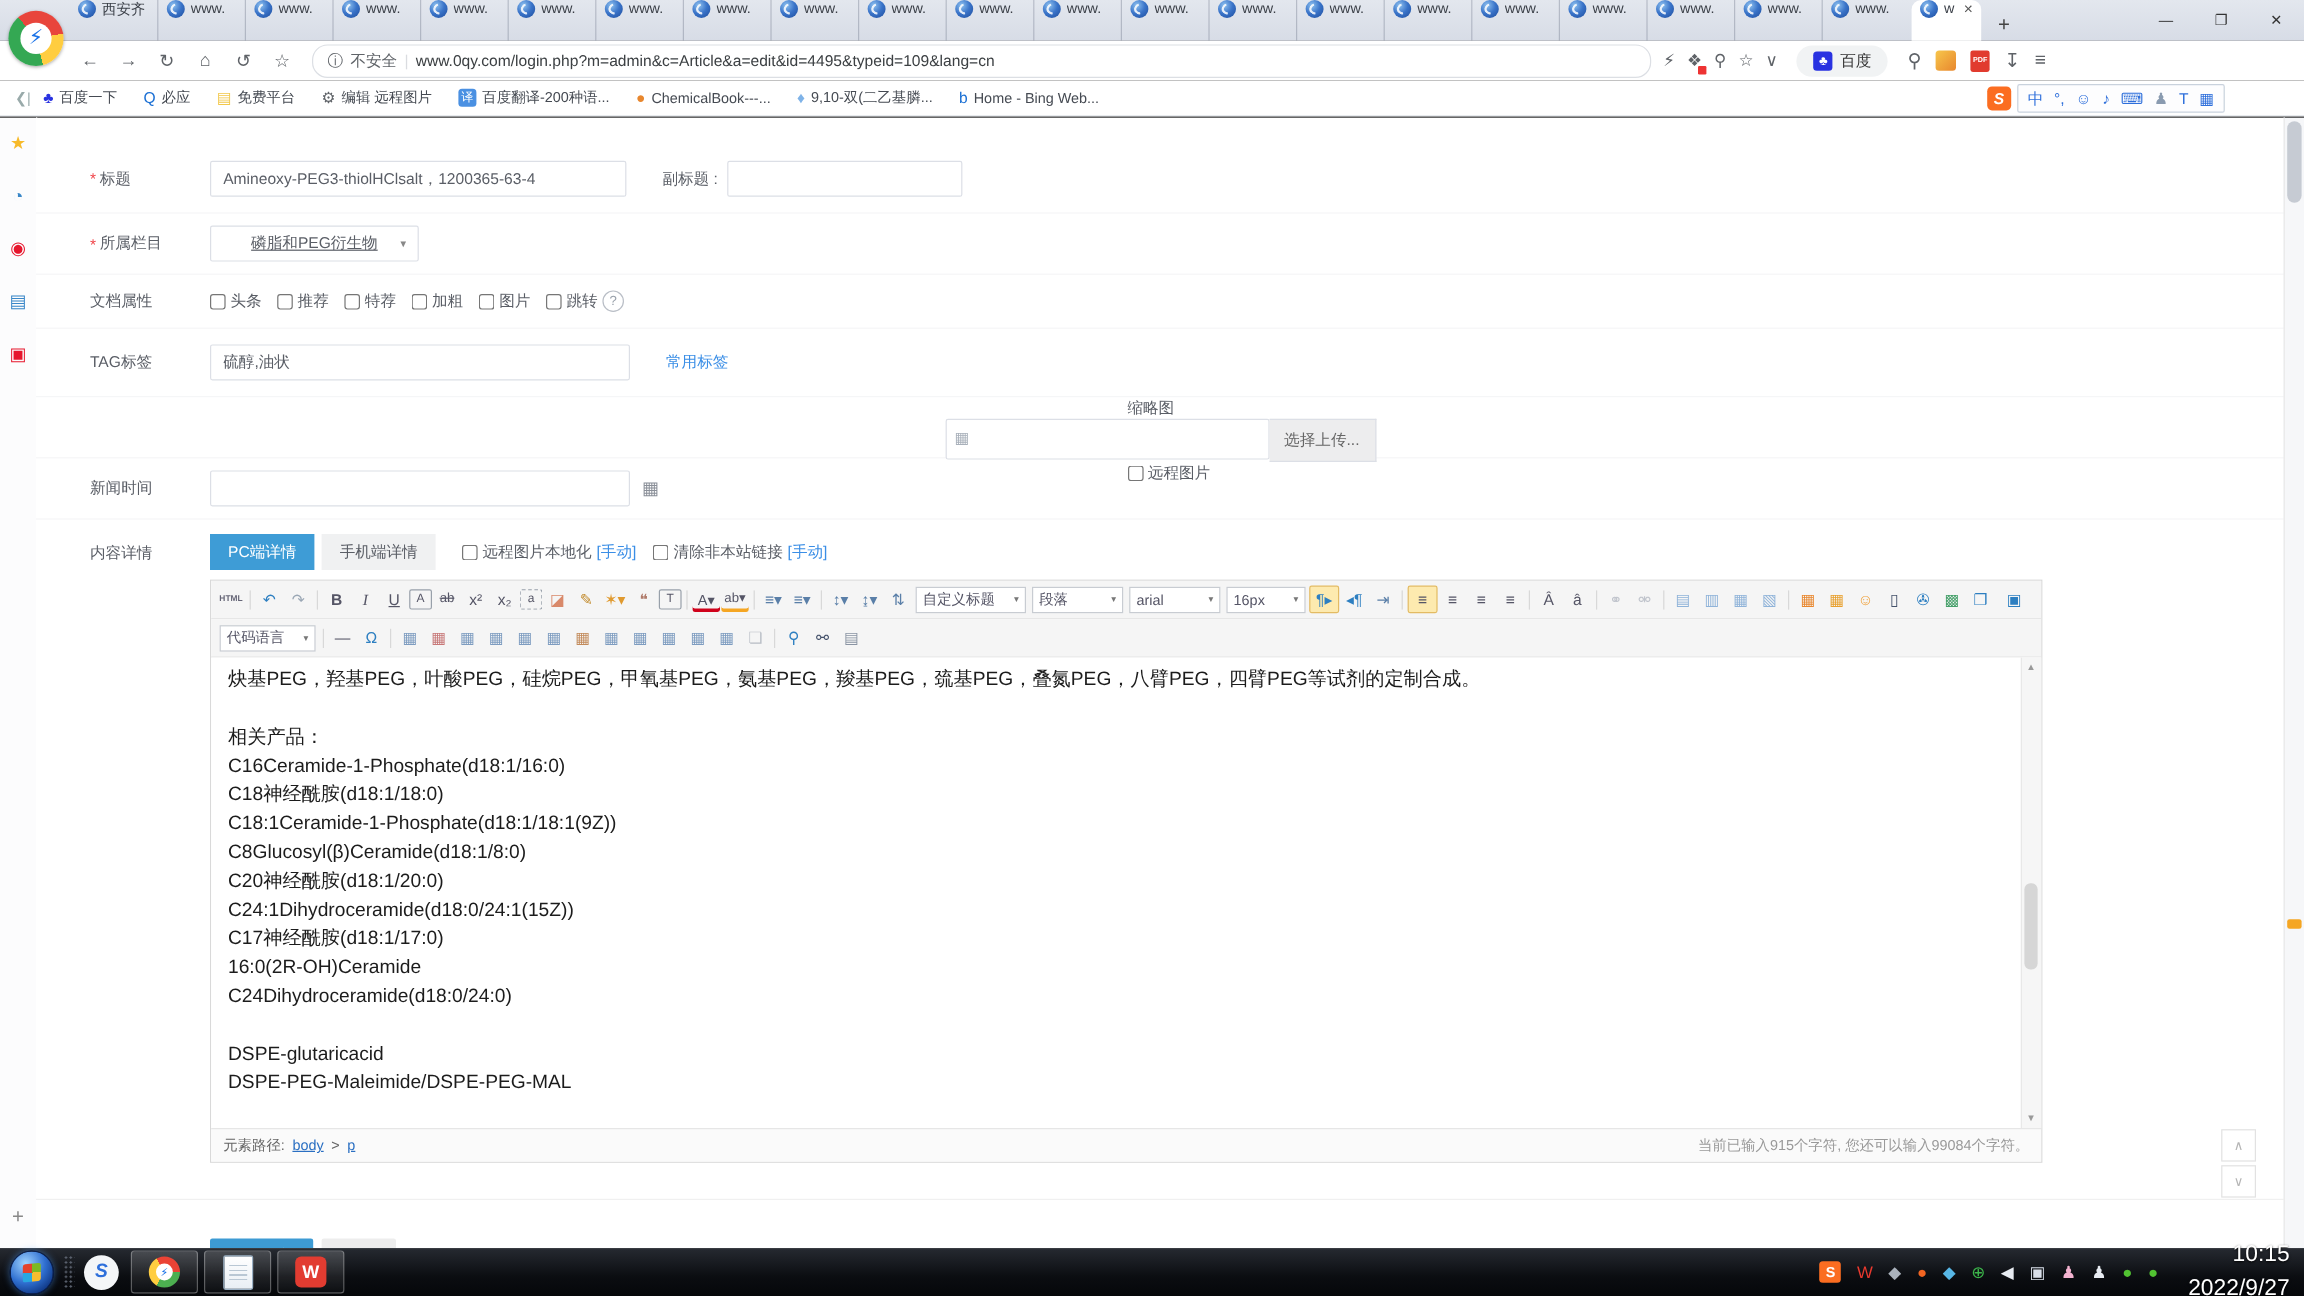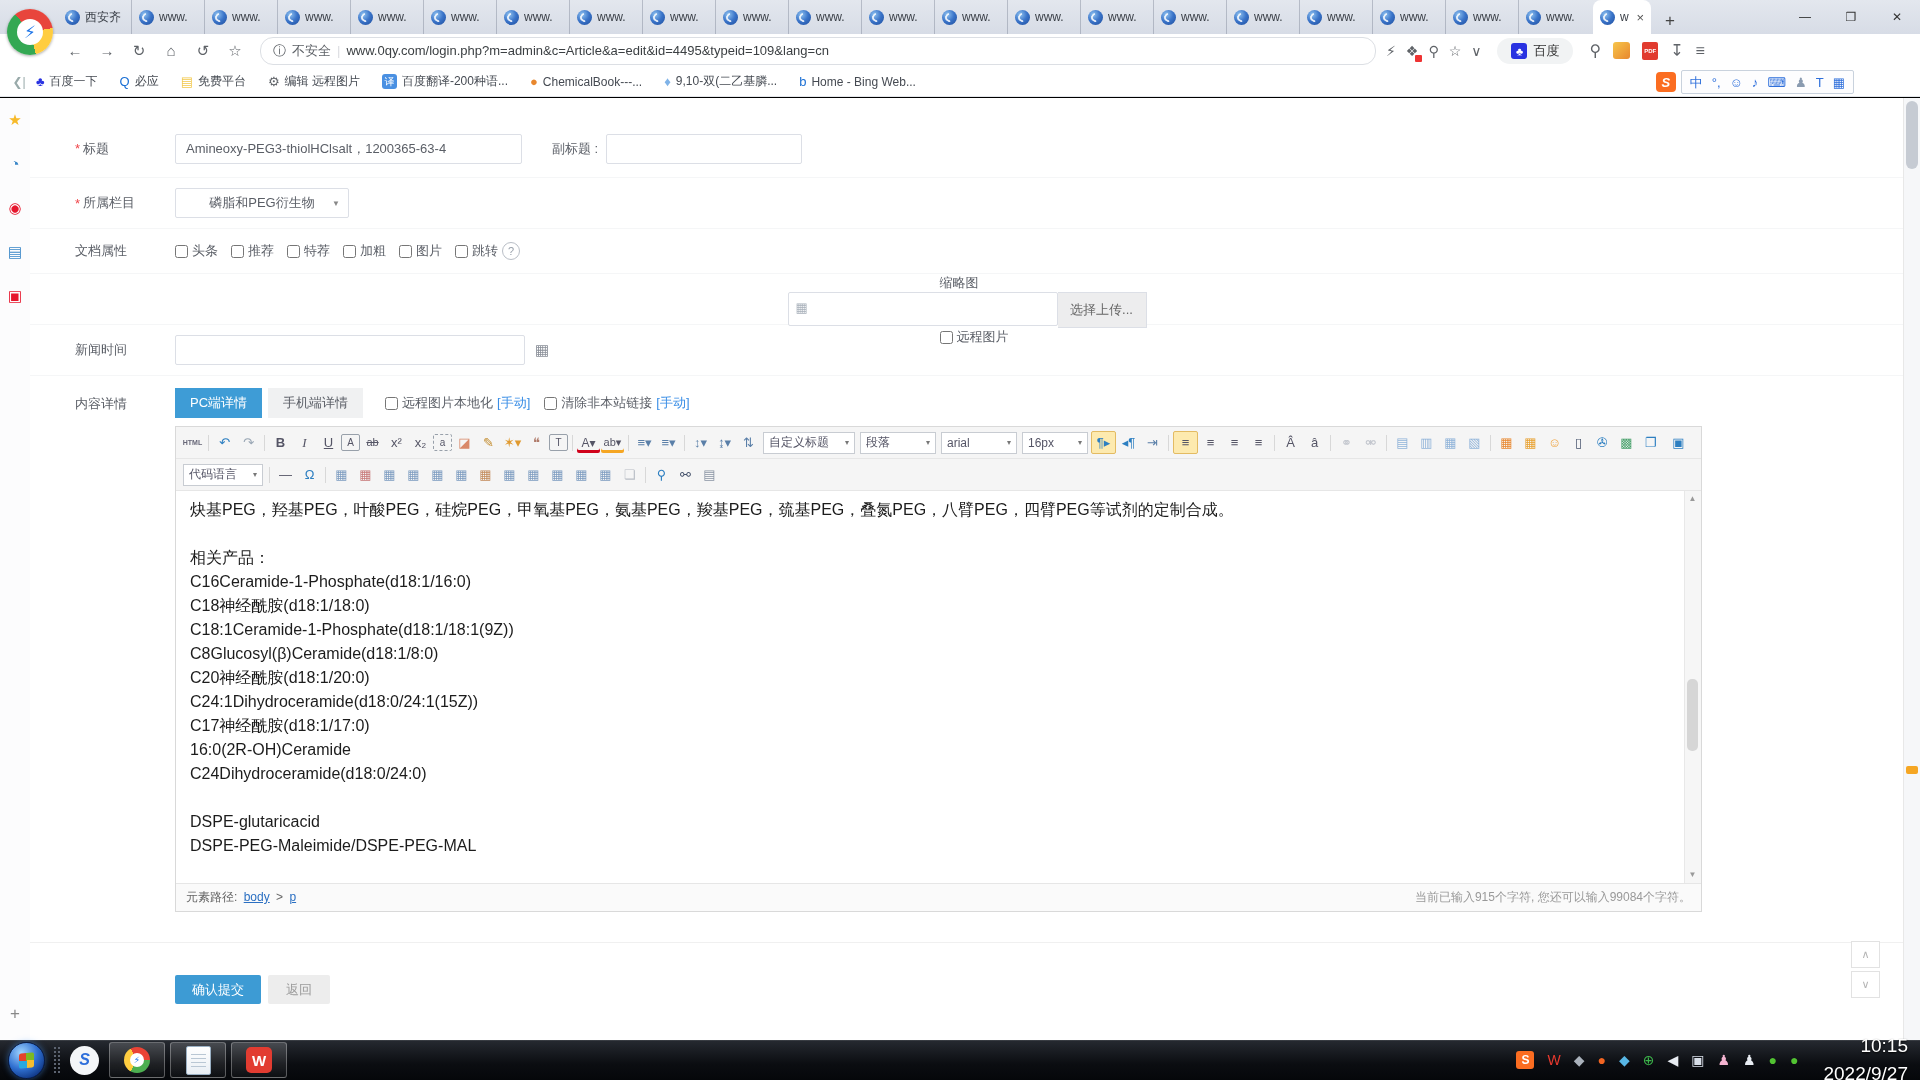--- a/index.html
+++ b/index.html
@@ -8,21 +8,21 @@
   
   .tabstrip{position:absolute;left:0;top:0;width:1920px;height:34px;
     background:linear-gradient(#e3e7ee,#d7dce6);display:flex;align-items:flex-end;padding-left:58px;box-sizing:border-box;}
   .blogo{position:absolute;left:7px;top:9px;width:46px;height:46px;border-radius:50%;z-index:30;
     background:conic-gradient(from -40deg,#e8453c 0 120deg,#ffcd40 0 205deg,#34a853 0 360deg);
     box-shadow:0 1px 3px rgba(0,0,0,.35);}
   .blogo::before{content:"";position:absolute;inset:10px;background:#fff;border-radius:50%;}
   .blogo::after{content:"⚡";position:absolute;inset:0;display:flex;align-items:center;justify-content:center;
     color:#1a73e8;font-size:17px;}
   .tabs{display:flex;height:34px;align-items:center;}
-  .tab{flex:none;width:73px;height:34px;display:flex;align-items:center;gap:5px;padding:0 7px;box-sizing:border-box;}
+  .tab{flex:none;width:73px;height:34px;display:flex;gap:5px;padding:0 7px;box-sizing:border-box;}
   .tabs .tab + .tab{border-left:1px solid rgba(100,110,130,.35);}
   .tab .tlabel{font-size:12px;color:#3a3f47;white-space:nowrap;overflow:hidden;max-width:44px;}
   .globe{width:15px;height:15px;border-radius:50%;flex:none;position:relative;
     background:radial-gradient(circle at 35% 30%,#8ec1ef 0%,#3a74c9 48%,#1d4b9b 100%);}
   .globe::after{content:"";position:absolute;inset:3px;border-radius:50%;
     border:2px solid rgba(255,255,255,.85);border-top-color:transparent;border-right-color:transparent;transform:rotate(35deg);}
   .tab.active{width:58px;background:#fff;border-radius:8px 8px 0 0;margin-left:2px;}
   .tab.active .tclose{font-size:13px;color:#555;margin-left:auto;}
   .newtab{width:26px;height:26px;display:flex;align-items:center;justify-content:center;font-size:17px;color:#444;margin-left:6px;}
   .winctl{position:absolute;right:0;top:0;height:34px;display:flex;}
@@ -70,21 +70,21 @@
   .req{color:#f0454a;}
   input.ti{height:30px;border:1px solid #dcdfe6;border-radius:2px;padding:0 10px;font-size:13px;color:#5a5e66;box-sizing:border-box;
     font-family:inherit;outline:none;background:#fff;}
   .r-title{height:57px;}
   .r-cat{height:50px;}
   .r-attr{height:44px;}
   .r-tag{height:56px;}
   .r-thumb{height:50px;flex-direction:column;}
   .r-time{height:50px;}
   .selbox{width:172px;height:28px;border:1px solid #dcdfe6;border-radius:2px;display:flex;align-items:center;justify-content:center;
-    gap:14px;color:#5a5e66;position:relative;}
+    gap:14px;color:#5a5e66;position:relative;text-decoration:underline;}
   .selbox .caret{font-size:8px;color:#888;position:absolute;right:8px;}
   .cbgroup{display:flex;align-items:center;gap:13px;}
   .cb{display:flex;align-items:center;gap:4px;color:#5a5e66;}
   .cb input{width:13px;height:13px;margin:0;}
   .helpc{width:16px;height:16px;border:1px solid #b9bec6;border-radius:50%;display:flex;align-items:center;justify-content:center;
     font-size:11px;color:#98a0aa;margin-left:4px;}
   a.lnk{color:#3a8ee6;text-decoration:none;}
   .thwrap{position:relative;display:flex;}
   .thwrap .imgic{position:absolute;left:8px;top:8px;font-size:13px;color:#a8b0ba;}
   .upbtn{height:34px;width:88px;background:#ededee;border:1px solid #dcdfe6;border-left:none;color:#666;font-size:13px;
@@ -423,20 +423,27 @@
           <span>图片</span>
         </label>
         <label class="cb">
           <input type="checkbox" style="">
           <span>跳转</span>
         </label>
       </div>
     <span class="helpc">?</span>
   </div>
 
+  <div class="frow r-tag">
+    <div class="flabel">
+      <span>TAG标签</span>
+    </div>
+    <input class="ti" style="width: 350px;" value="硫醇,油状">
+    <a class="lnk" href="#" style="margin-left:30px;">常用标签</a>
+  </div>
 
   <div class="frow r-thumb">
     <div class="flabel">
       <span>缩略图</span>
     </div>
     <div class="thwrap">
       <span class="imgic">▦</span>
       <input class="ti" style="width: 270px; height: 34px; padding-left: 30px;" value="">
       <div class="upbtn">选择上传...</div>
     </div>

